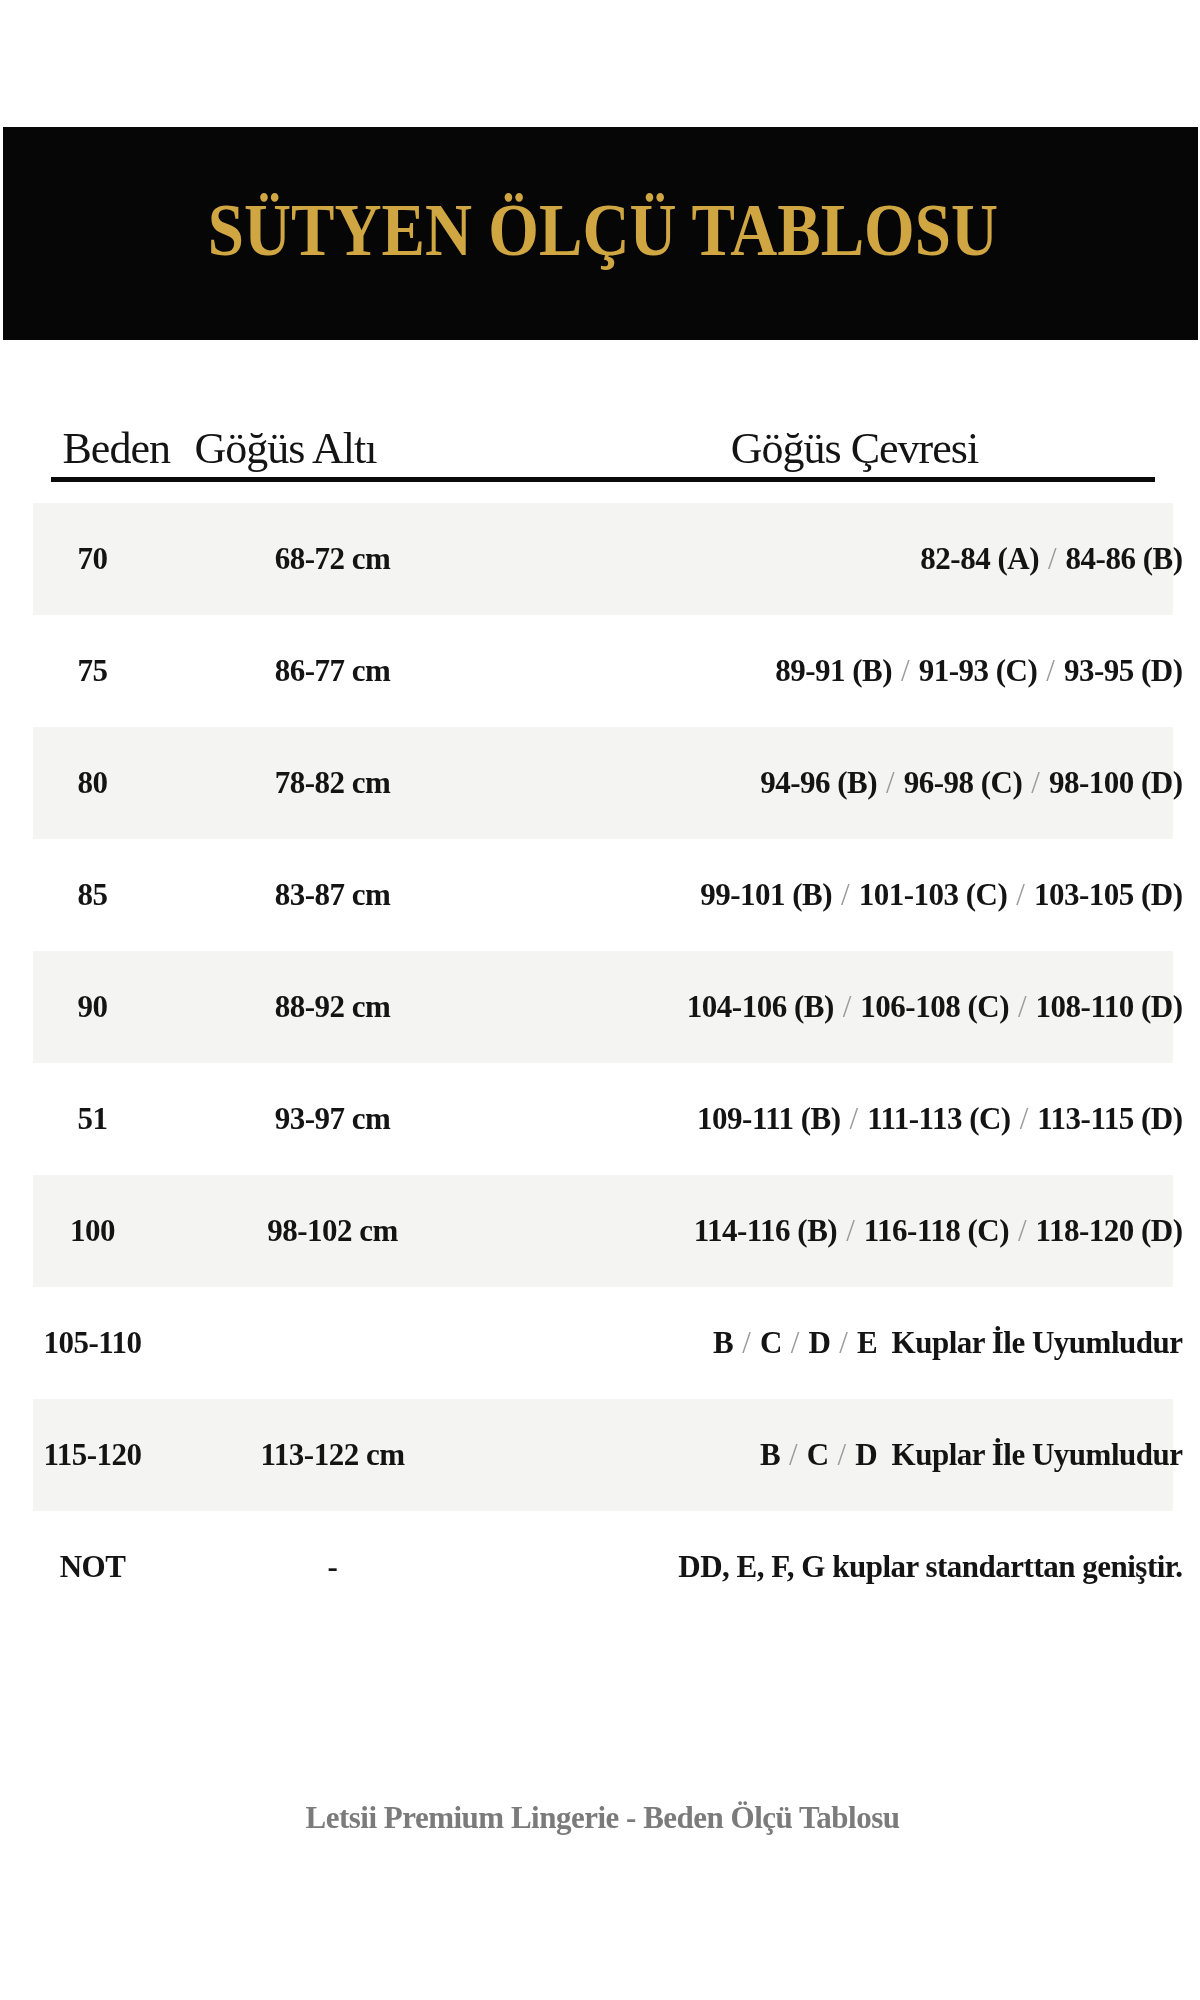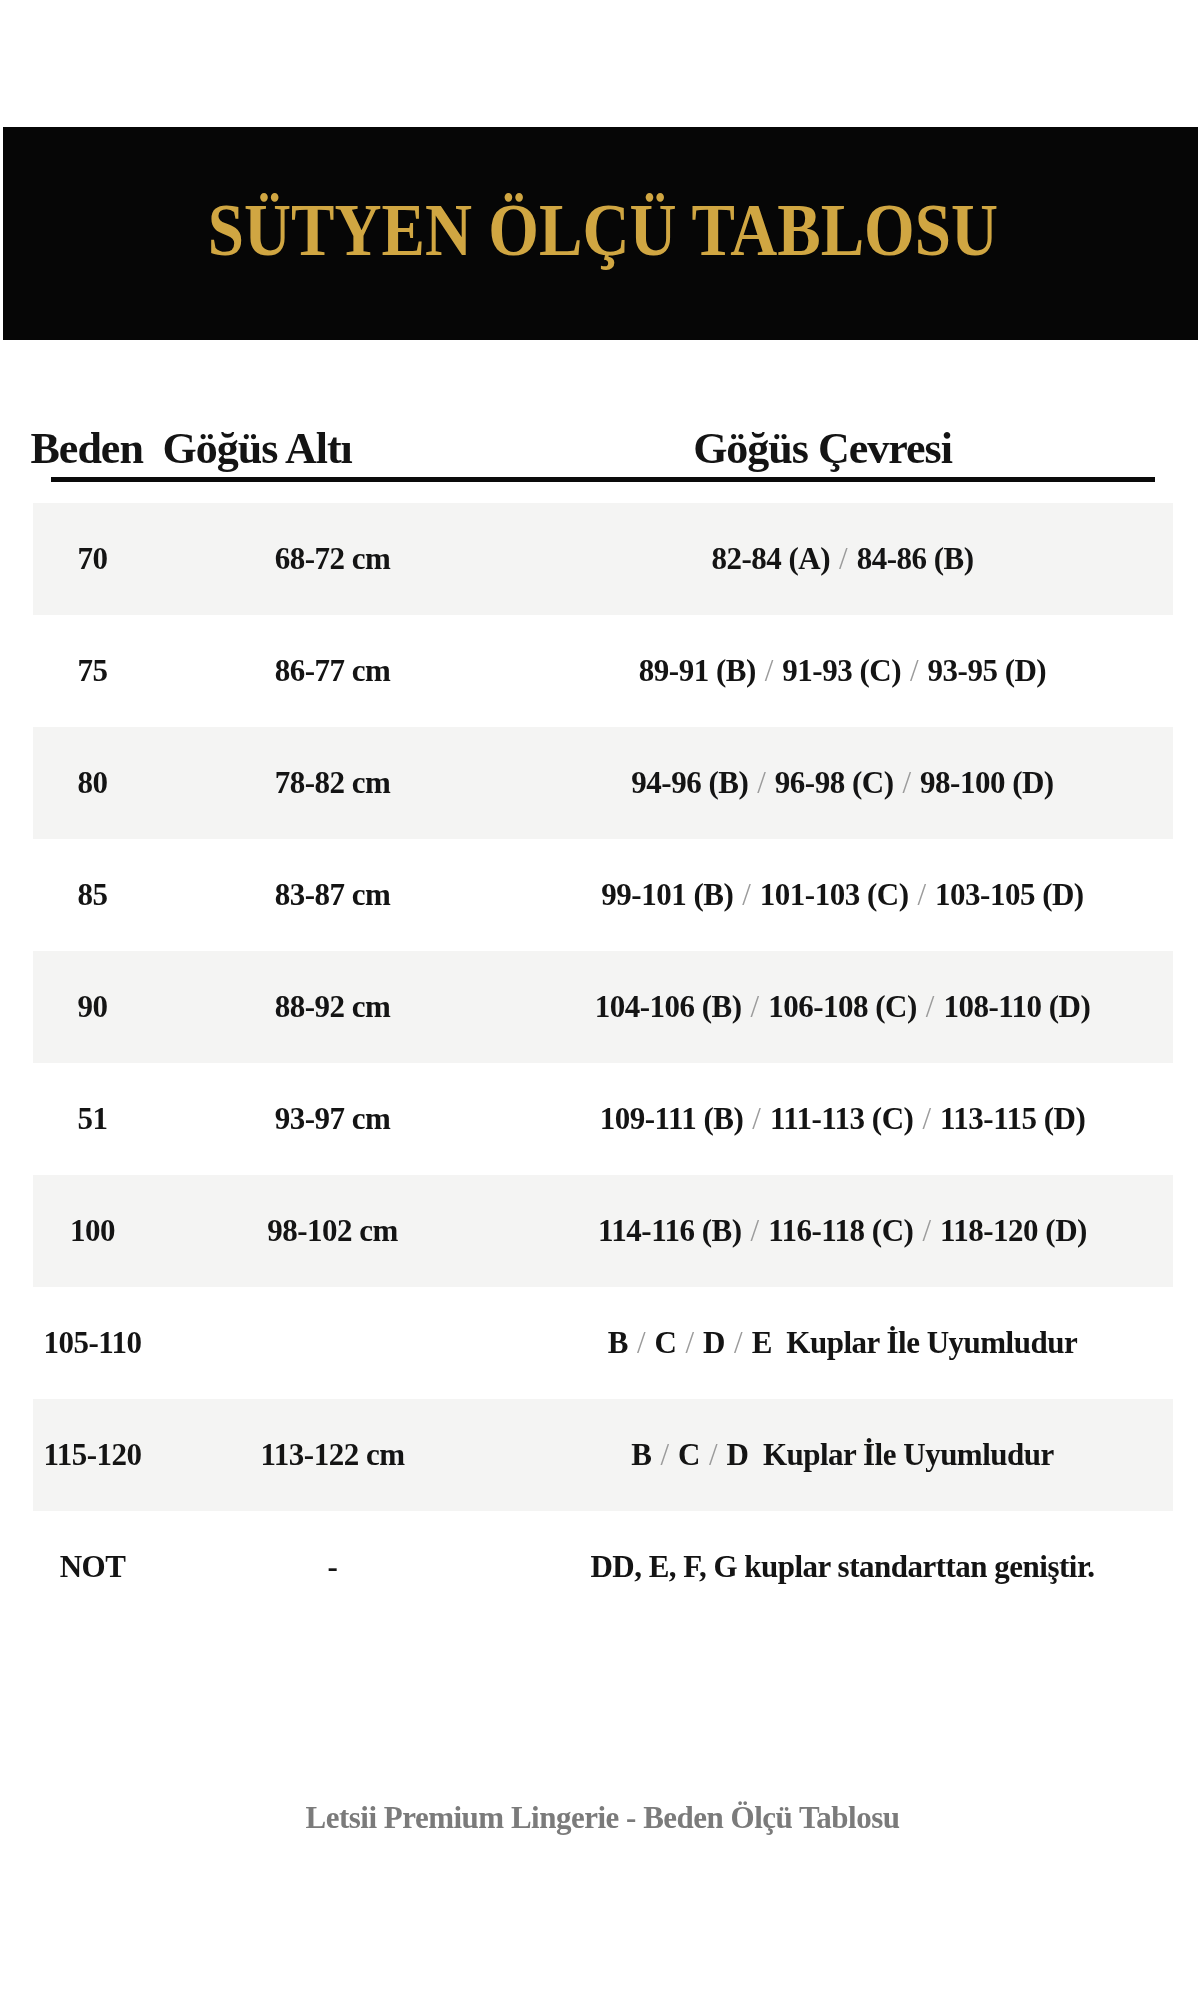--- a/index.html
+++ b/index.html
@@ -18,43 +18,43 @@
   }
   .banner h1 {
     margin:0; padding-bottom:6px;
     font-size:74px; font-weight:700; white-space:nowrap;
     letter-spacing:0px; transform:scaleX(0.88);
     color:var(--title-color, #d0a642);
   }
 
   
   .th {
-    position:absolute; top:423px; font-size:44px; font-weight:700;
-    letter-spacing:-1px; white-space:nowrap;
+    position:absolute; top:423px; font-size:44px; font-weight:400;
+    letter-spacing:-1px; white-space:nowrap;margin-left:32px;
   }
   .th-1 { left:28px; }
   .th-2 { left:160px; width:340px; text-align:left; }
   .th-3 { left:480px; width:680px; text-align:center; }
   .rule {
     position:absolute; top:477px; left:48px; width:1104px; height:5px;
     background:#0a0a0a;
   }
 
   
   .tbody { position:absolute; top:503px; left:0; width:1200px; }
   .row { position:relative; height:112px; margin:0 30px; }
   .row.striped { background:var(--stripe-color, #f4f4f3); }
   .cell {
     position:absolute; top:0; height:112px; line-height:112px;
     font-size:31px; font-weight:700; letter-spacing:-0.5px;
     text-align:center; white-space:pre;
   }
   .cell-size      { left:-10px; width:140px; }
   .cell-underbust { left:130px; width:340px; }
-  .cell-bust      { left:470px; width:680px; }
+  .cell-bust      { left:470px; width:680px;text-align:right; }
   .sep {
     color:var(--sep-color, #9b9b9b);
     font-weight:400; padding:0 9px; letter-spacing:0;
   }
 
   
   .footer {
     position:absolute; top:1800px; left:0; width:1200px;
     text-align:center; font-size:31px; font-weight:700;
     letter-spacing:-0.5px; white-space:nowrap;

